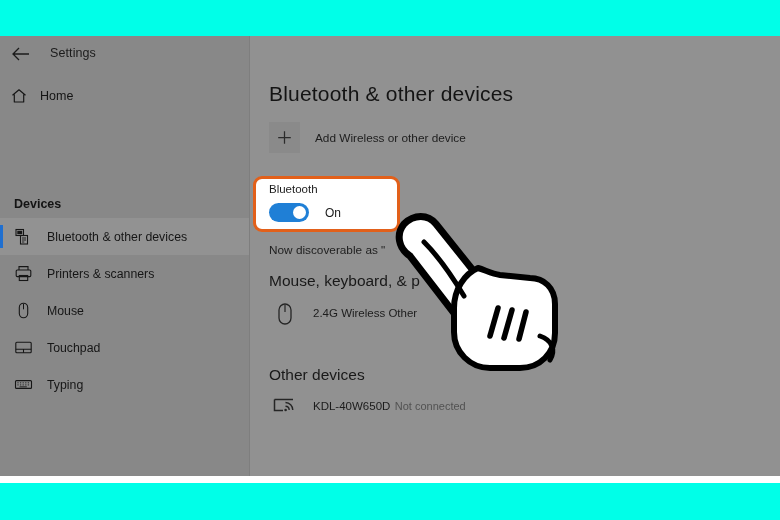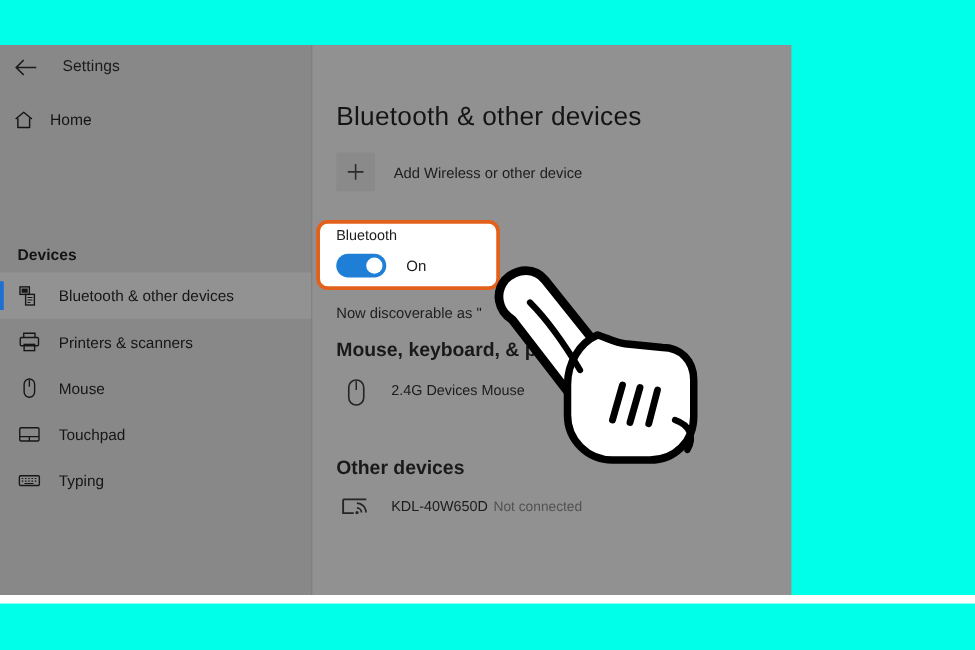--- a/index.html
+++ b/index.html
@@ -22,21 +22,21 @@
   .band-bottom {
     position: absolute; left: 0; top: 483px; width: 780px; height: 37px;
     background: #00ffe8;
   }
   .hairline {
     position: absolute; left: 0; top: 476px; width: 780px; height: 7px;
     background: #ffffff;
   }
   
   .window {
-    position: absolute; left: 0; top: 36px; width: 633px; height: 440px;
+    position: absolute; left: 0; top: 36px; width: 780px; height: 440px;
     background: #8f8f8f;
     overflow: hidden;
   }
   
   .sidebar {
     position: absolute; left: 0; top: 0; width: 250px; height: 440px;
     background: #888888;
   }
   .sidebar-divider {
     position: absolute; left: 249px; top: 0; width: 1px; height: 440px;
@@ -138,21 +138,20 @@
     background: #ffffff;
   }
   .toggle-state { font-size: 12px; color: #1b1b1b; }
   .discoverable {
     position: absolute; left: 19px; top: 207px;
     font-size: 11.8px; color: #1e1e1e; white-space: nowrap;
   }
   .grp-title {
     position: absolute; font-size: 15.5px; color: #191919;
     white-space: nowrap;
-    font-weight: bold;
   }
   .grp-title.g1 { left: 19px; top: 236px; }
   .grp-title.g2 { left: 19px; top: 330px; }
   .dev-row {
     position: absolute; display: flex; align-items: flex-start; gap: 15px;
   }
   .dev-row.d1 { left: 22px; top: 265px; }
   .dev-row.d2 { left: 22px; top: 358px; }
   .dev-icon {
     width: 26px; height: 26px; flex: none;
@@ -292,21 +291,21 @@
 
       <div class="grp-title g1">Mouse, keyboard, &amp; p</div>
       <div class="dev-row d1">
         <span class="dev-icon">
           <svg width="22" height="24" viewBox="0 0 22 24">
             <rect x="5" y="2" width="12" height="20" rx="6" fill="none" stroke="#252525" stroke-width="1.3"></rect>
             <path d="M11 3 L11 10" stroke="#252525" stroke-width="1.2"></path>
           </svg>
         </span>
         <span class="dev-text">
-          <span class="dev-name">2.4G Devices Mouse</span>
+          <span class="dev-name">2.4G Wireless Other</span>
         </span>
       </div>
 
       <div class="grp-title g2">Other devices</div>
       <div class="dev-row d2">
         <span class="dev-icon">
           <svg width="25" height="21" viewBox="0 0 25 21">
             <path d="M1.5 2.5 L1.5 13.5 L10 13.5" fill="none" stroke="#252525" stroke-width="1.5"></path>
             <path d="M1.5 2.5 L20 2.5" stroke="#252525" stroke-width="1.5"></path>
             <path d="M12.5 5.5 A7.5 7.5 0 0 1 19.8 13" fill="none" stroke="#252525" stroke-width="1.4"></path>

